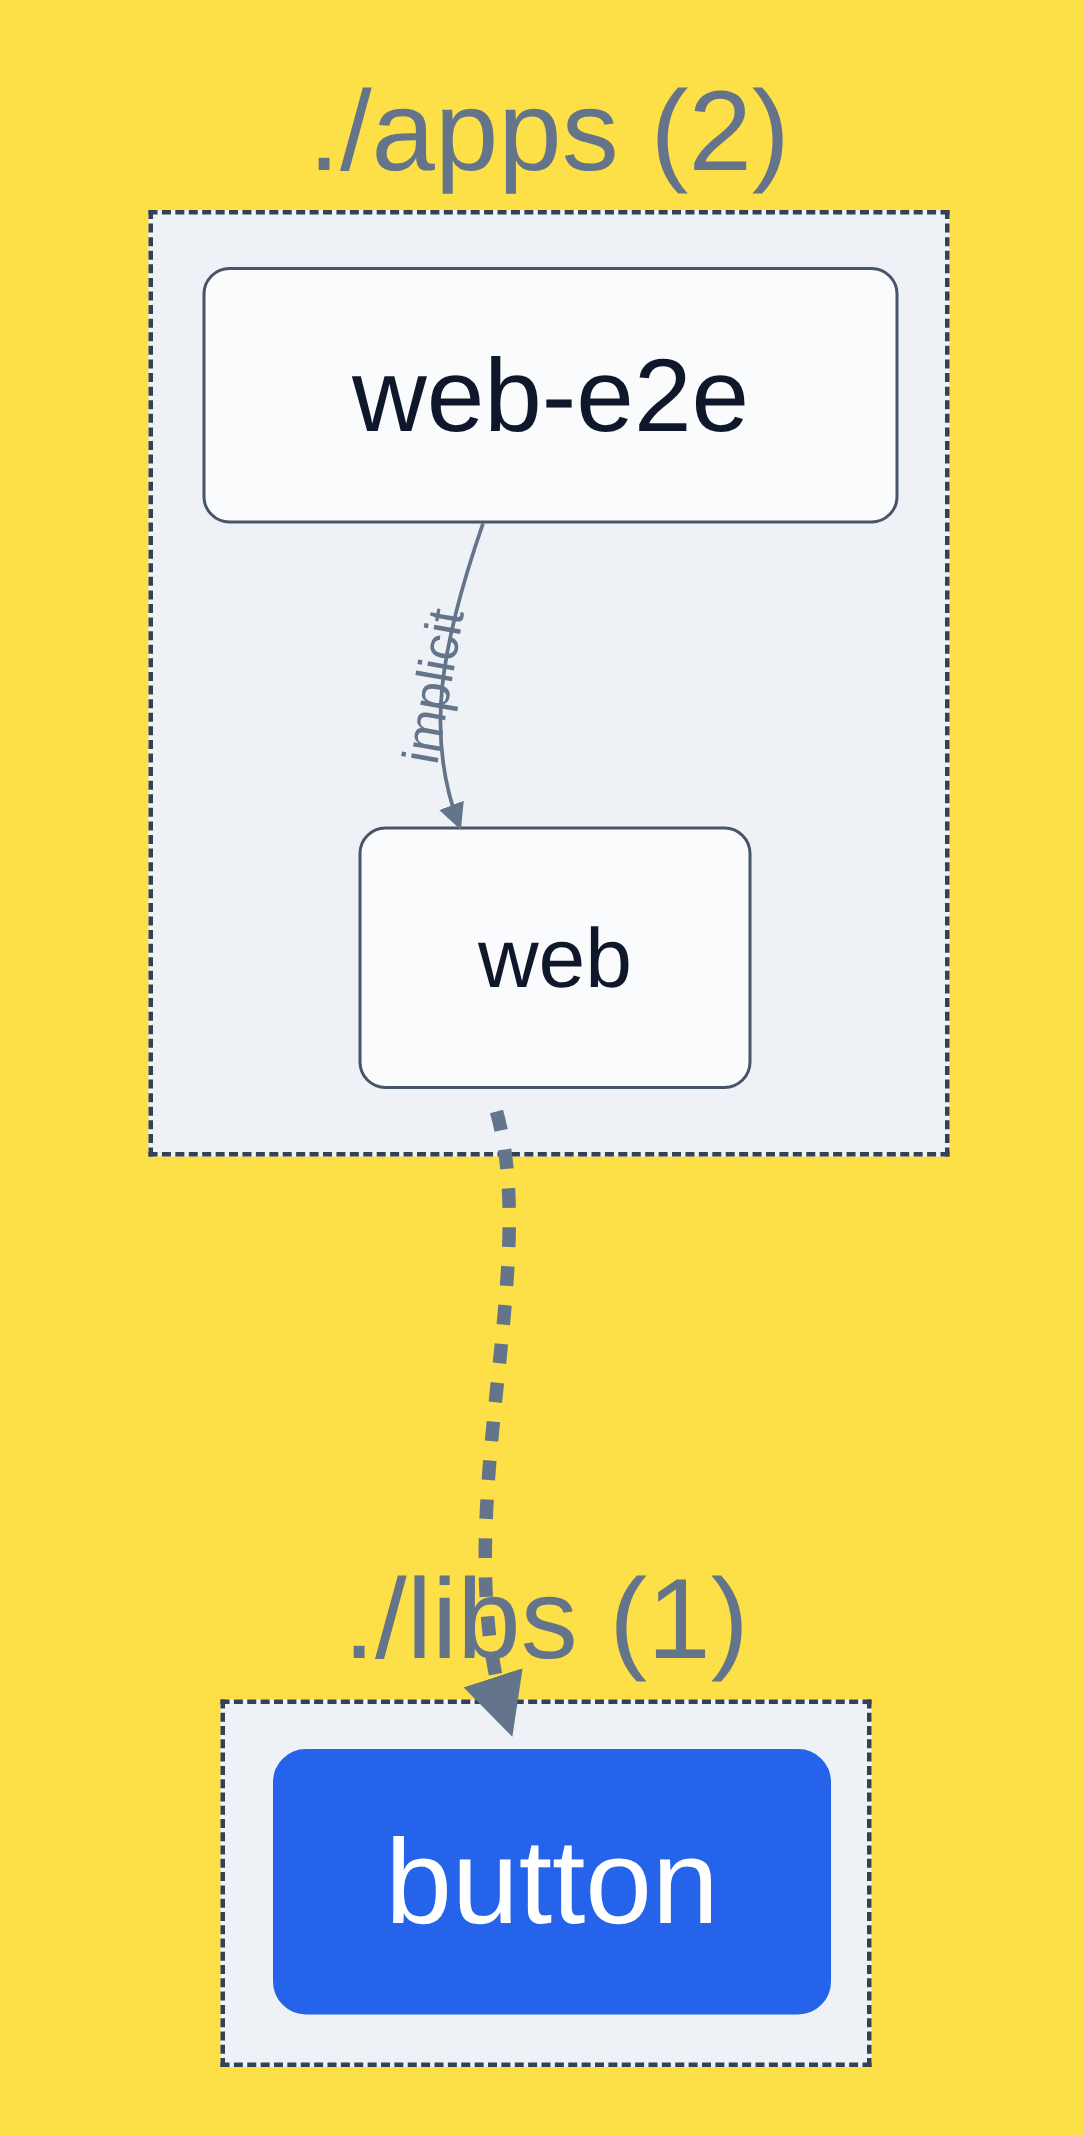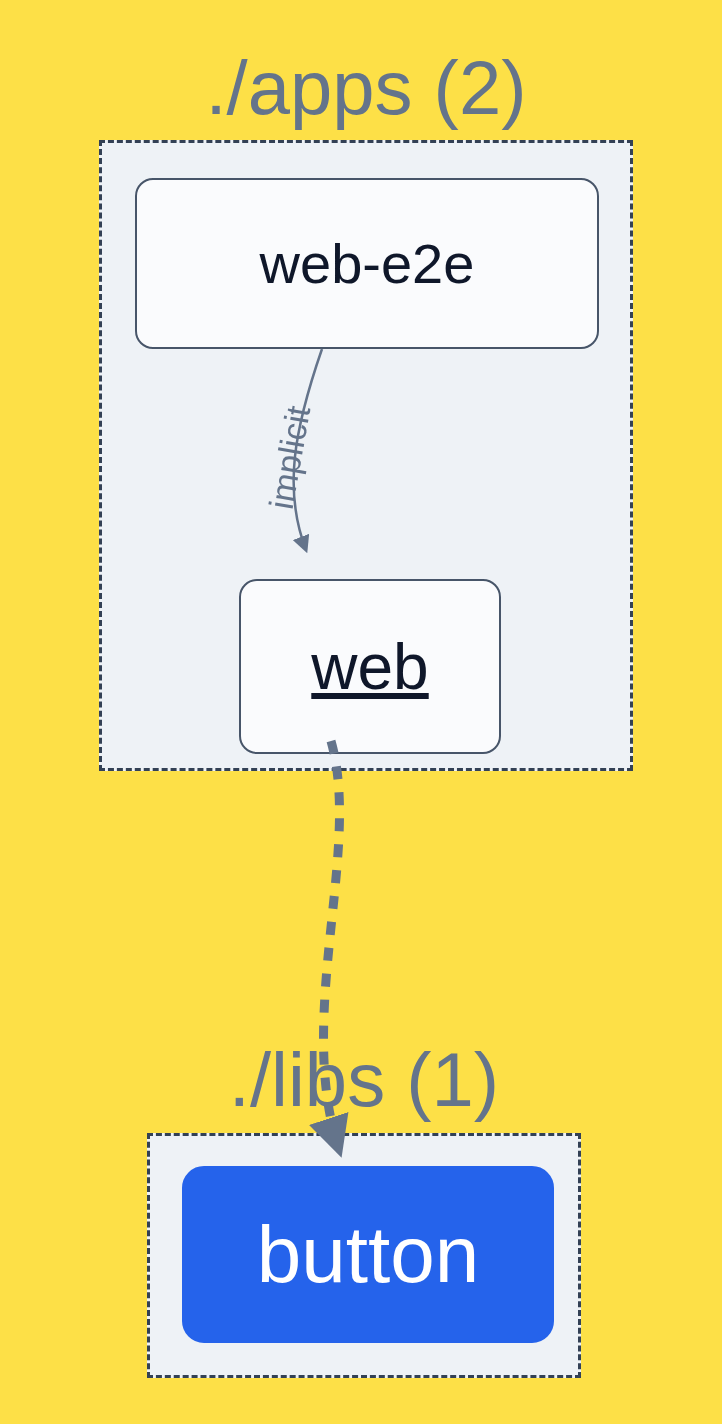--- a/index.html
+++ b/index.html
@@ -44,22 +44,22 @@
     align-items: center;
     justify-content: center;
     background: var(--node-fill, #fafbfd);
     border: 2px solid var(--node-border, #475569);
     border-radius: 18px;
     color: var(--node-text, #0f172a);
     z-index: 2;
     cursor: pointer;
     box-sizing: border-box;
   }
-  .node-web-e2e { left: 33px;  top: 35px;  width: 464px; height: 171px; font-size: 56px; }
-  .node-web     { left: 137px; top: 436px; width: 262px; height: 175px; font-size: 64px; text-decoration: underline; }
+  .node-web-e2e { left: 33px;  top: 35px;  width: 464px; height: 171px; font-size: 69px; }
+  .node-web     { left: 137px; top: 408px; width: 262px; height: 175px; font-size: 56px; }
   .node-button  {
     left: 32px; top: 30px; width: 372px; height: 177px; font-size: 80px;
     background: var(--accent-blue, #2563eb);
     border-color: var(--accent-blue, #2563eb);
     color: var(--highlight-text, #ffffff);
     border-radius: 22px;
     align-items: center;
   }
 
   .edge-label {

